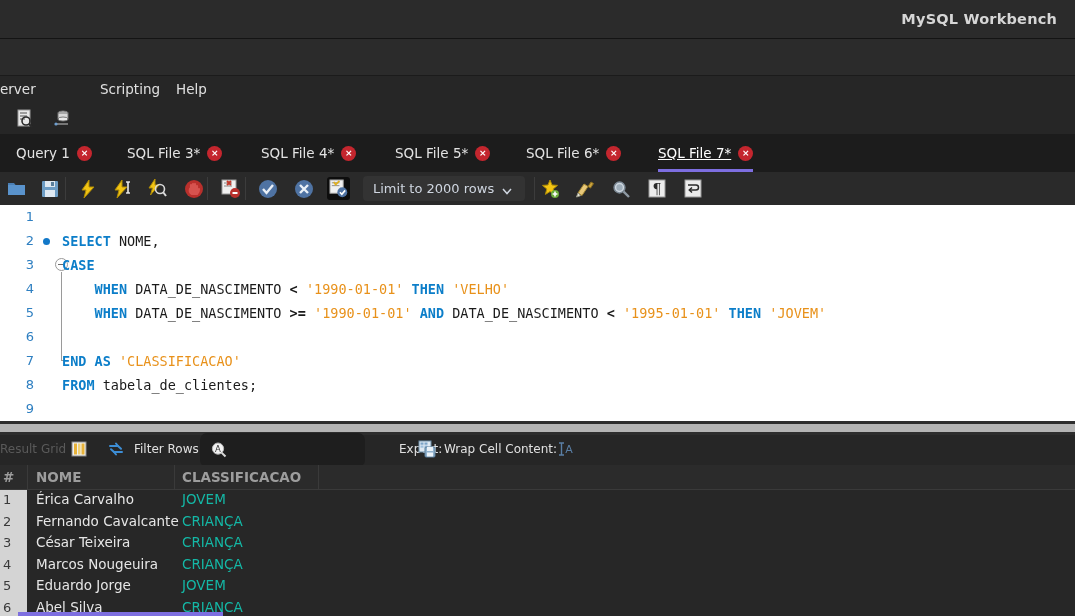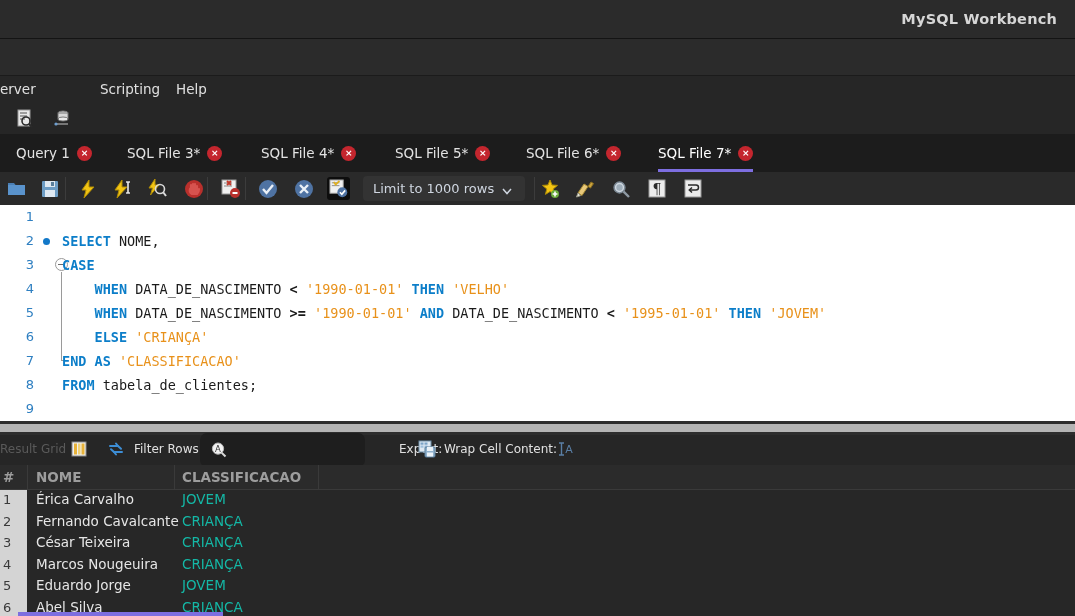--- a/index.html
+++ b/index.html
@@ -52,21 +52,21 @@
     position: absolute; left: 0; top: 134px; width: 1075px; height: 38px;
     background: #1c1c1c;
     padding-left: 28px;
   }
   .tab {
     position: absolute; top: 0; height: 38px;
     display: flex; align-items: center; gap: 7px;
     white-space: nowrap;
   }
   .tab .tlabel { color: #e3e3e3; font-size: 13.5px; }
-  .tab.active .tlabel { color: #ffffff; }
+  .tab.active .tlabel { color: #ffffff; text-decoration: underline; }
   .tab .tclose {
     width: 15px; height: 15px; border-radius: 50%;
     background: #c4262e; color: #fff;
     font-size: 9px; font-weight: bold;
     display: flex; align-items: center; justify-content: center;
     line-height: 1;
   }
   .tab .tunder {
     position: absolute; left: 0; bottom: 0; height: 3px; width: 100%;
     background: #7d6ee0;
@@ -343,21 +343,21 @@
         <rect x="1" y="1" width="14" height="14" fill="#f0f0f0" stroke="#999"></rect>
         <line x1="3" y1="4" x2="11" y2="4" stroke="#888" stroke-width="1"></line>
         <line x1="3" y1="7" x2="11" y2="7" stroke="#888" stroke-width="1"></line>
         <path d="M5 3 l2 3 l4 -4" fill="none" stroke="#e0b020" stroke-width="1.8"></path>
         <circle cx="14" cy="14" r="5.2" fill="#4f73a3"></circle>
         <path d="M11.5 14 l2 2 l3.5 -4" fill="none" stroke="#fff" stroke-width="1.7"></path>
       </svg>
     </div>
 
     <div class="limitbox">
-      <span class="lbl">Limit to 1000 rows</span>
+      <span class="lbl">Limit to 2000 rows</span>
       <span class="chev">
         <svg width="12" height="12" viewBox="0 0 12 12">
           <path d="M2 4 L6 8.5 L10 4" fill="none" stroke="#cfd6e0" stroke-width="1.5"></path>
         </svg>
       </span>
     </div>
 
     <div class="qico" style="left:538px">
       <svg width="20" height="20" viewBox="0 0 20 20">
         <path d="M10 1 l2 5 l5.5 .4 l-4.3 3.6 l1.4 5.4 L10 12.6 L5.4 15.4 l1.4 -5.4 L2.5 6.4 L8 6 Z" fill="#f2c413" stroke="#b08c05"></path>
@@ -397,21 +397,21 @@
   <div class="editor">
     <div class="gutter"></div>
     <div class="foldline"></div>
     <div class="foldfoot"></div>
     <div id="codearea">
         <div class="code-line" style="top: 0px;"><span class="lnum">1</span><span class="ctext"></span></div>
         <div class="code-line" style="top: 24px;"><span class="lnum">2</span><span class="bullet"></span><span class="ctext"><span class="kw">SELECT</span><span> NOME,</span></span></div>
         <div class="code-line" style="top: 48px;"><span class="lnum">3</span><span class="foldbox"></span><span class="ctext"><span class="kw">CASE</span></span></div>
         <div class="code-line" style="top: 72px;"><span class="lnum">4</span><span class="ctext"><span>    </span><span class="kw">WHEN</span><span> DATA_DE_NASCIMENTO </span><span class="op">&lt;</span><span> </span><span class="str">'1990-01-01'</span><span> </span><span class="kw">THEN</span><span> </span><span class="str">'VELHO'</span></span></div>
         <div class="code-line" style="top: 96px;"><span class="lnum">5</span><span class="ctext"><span>    </span><span class="kw">WHEN</span><span> DATA_DE_NASCIMENTO </span><span class="op">&gt;=</span><span> </span><span class="str">'1990-01-01'</span><span> </span><span class="kw">AND</span><span> DATA_DE_NASCIMENTO </span><span class="op">&lt;</span><span> </span><span class="str">'1995-01-01'</span><span> </span><span class="kw">THEN</span><span> </span><span class="str">'JOVEM'</span></span></div>
-        <div class="code-line" style="top: 120px;"><span class="lnum">6</span><span class="ctext"><span>    </span><span class="kw">ELSE</span><span> </span><span class="str">'CRIANÇA'</span></span></div>
+        <div class="code-line" style="top: 120px;"><span class="lnum">6</span></div>
         <div class="code-line" style="top: 144px;"><span class="lnum">7</span><span class="ctext"><span class="kw">END</span><span> </span><span class="kw">AS</span><span> </span><span class="str">'CLASSIFICACAO'</span></span></div>
         <div class="code-line" style="top: 168px;"><span class="lnum">8</span><span class="ctext"><span class="kw">FROM</span><span> tabela_de_clientes;</span></span></div>
         <div class="code-line" style="top: 192px;"><span class="lnum">9</span><span class="ctext"></span></div>
       </div>
   </div>
 
   <div class="hscroll-wrap">
     <div class="hscroll-thumb"></div>
   </div>
 

